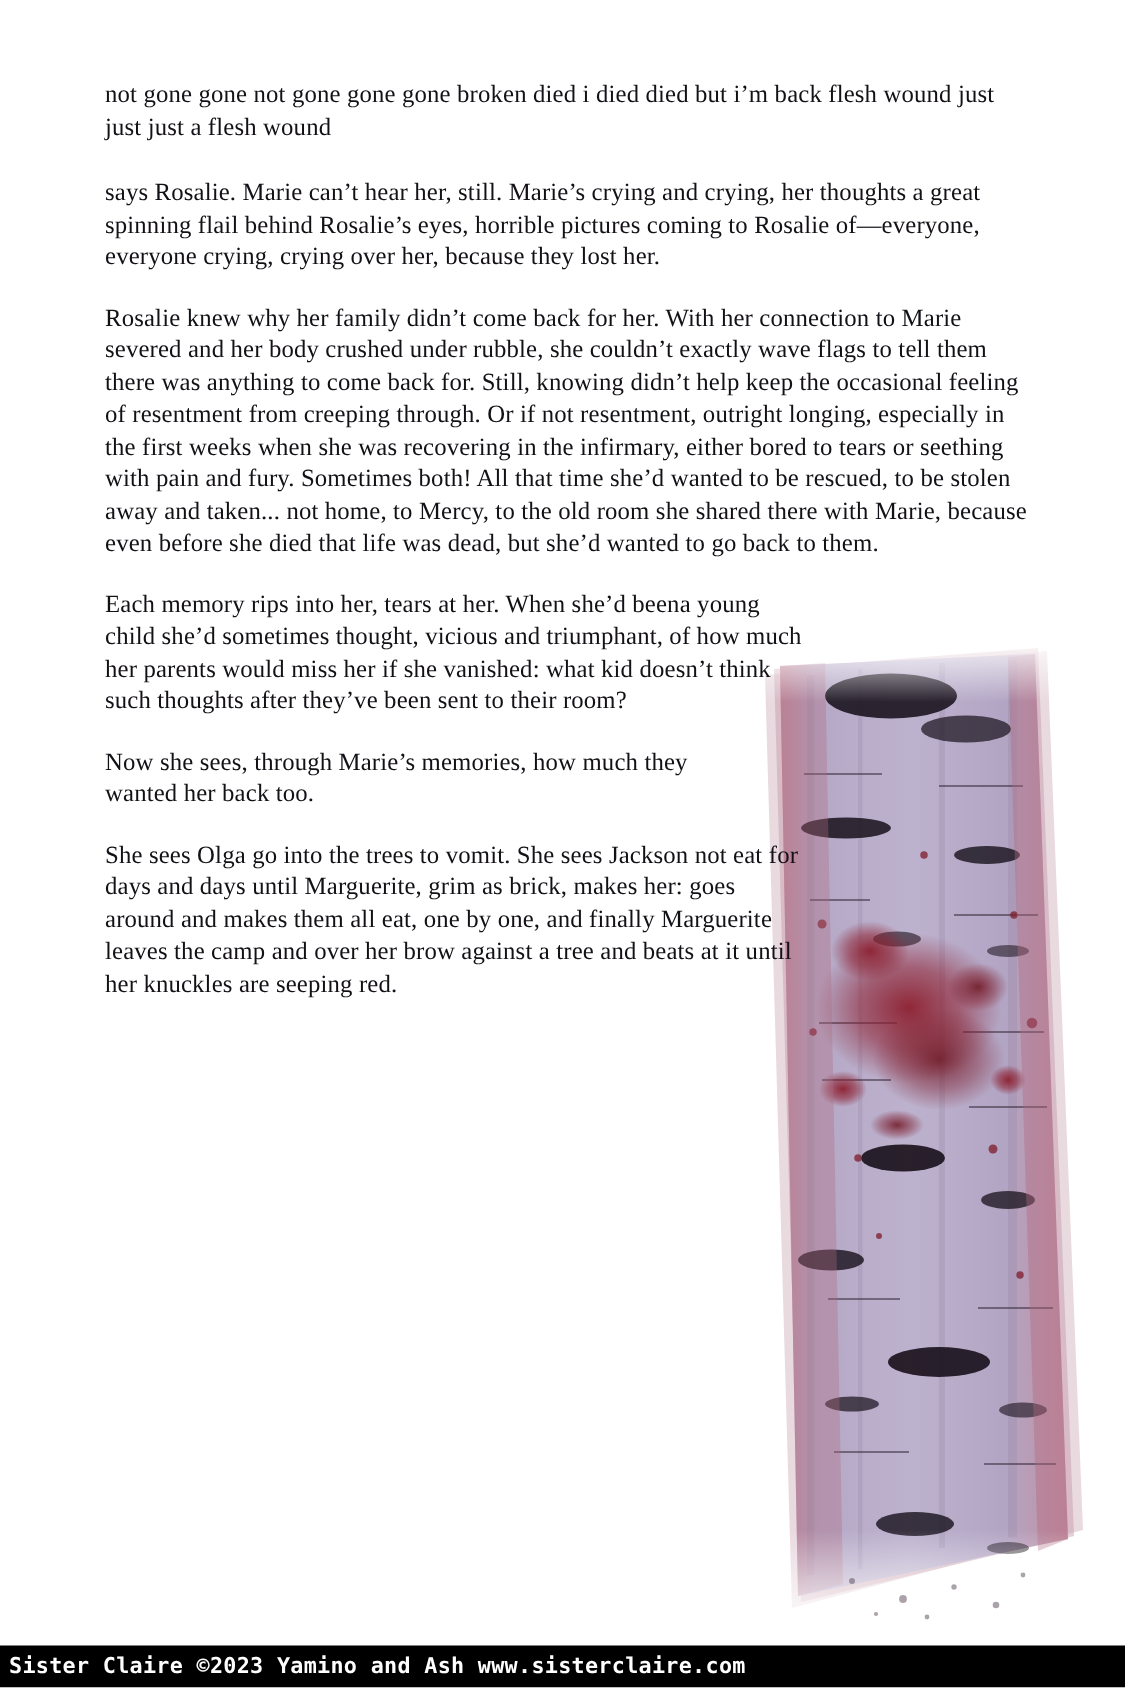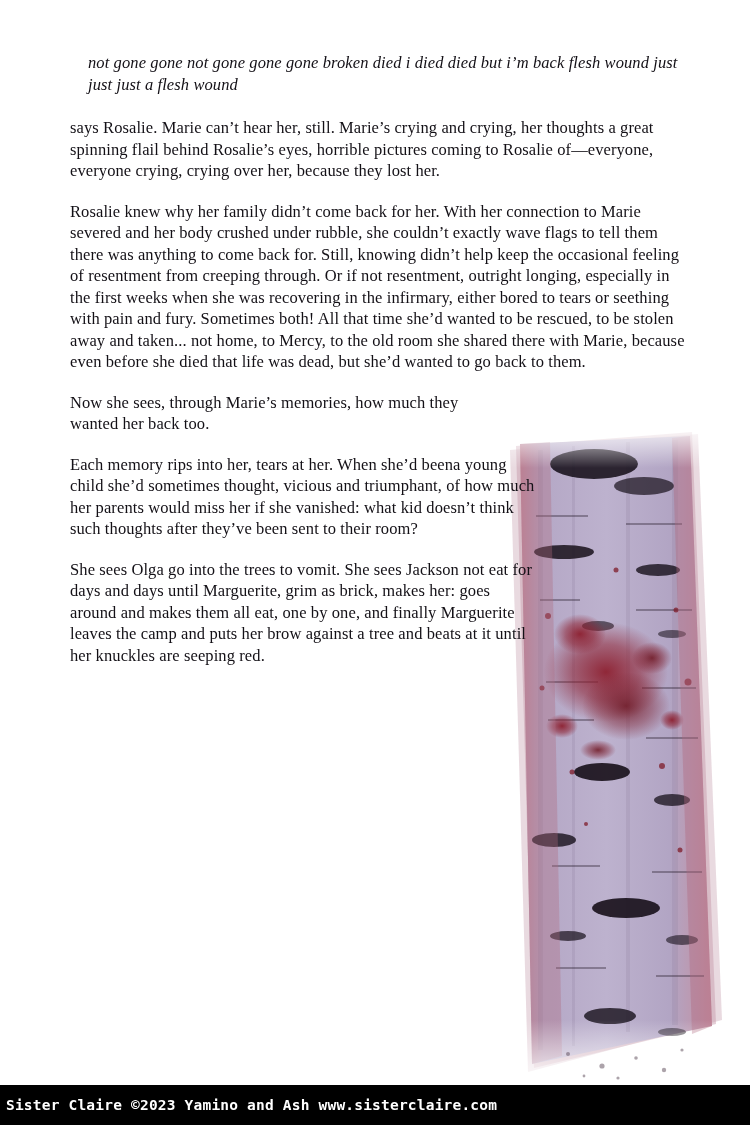--- a/index.html
+++ b/index.html
@@ -33,23 +33,21 @@
   .para {
     font-family: "Liberation Serif", serif;
     font-size: 16.5px;
     line-height: 21.5px;
     color: #131016;
     margin: 0 0 19px 0;
     letter-spacing: 0.1px;
   }
 
   .para.italic {
-    font-style: italic;
     margin-bottom: 22px;
-    margin-left: 18px;
   }
 
   
   .para.narrow {
     width: 420px;
   }
   .para.mid {
     width: 470px;
   }
 
@@ -67,21 +65,21 @@
   .art svg {
     display: block;
   }
 
   
   .footer {
     position: absolute;
     left: 0;
     bottom: 0;
     width: 750px;
-    height: 40px;
+    height: 28px;
     background: #000000;
     z-index: 5;
   }
   .footer-text {
     position: absolute;
     left: 6px;
     top: 50%;
     transform: translateY(-50%);
     color: #ffffff;
     font-family: "DejaVu Sans Mono", monospace;
@@ -206,22 +204,22 @@
         <circle cx="108" cy="656" r="1.4"></circle>
         <circle cx="206" cy="630" r="1.6"></circle>
       </g>
     </svg>
   </div>
 
   <div class="text-column">
     <p class="para italic">not gone gone not gone gone gone broken died i died died but i’m back flesh wound just just just a flesh wound</p>
     <p class="para">says Rosalie. Marie can’t hear her, still. Marie’s crying and crying, her thoughts a great spinning flail behind Rosalie’s eyes, horrible pictures coming to Rosalie of—everyone, everyone crying, crying over her, because they lost her.</p>
     <p class="para">Rosalie knew why her family didn’t come back for her. With her connection to Marie severed and her body crushed under rubble, she couldn’t exactly wave flags to tell them there was anything to come back for. Still, knowing didn’t help keep the occasional feeling of resentment from creeping through. Or if not resentment, outright longing, especially in the first weeks when she was recovering in the infirmary, either bored to tears or seething with pain and fury. Sometimes both! All that time she’d wanted to be rescued, to be stolen away and taken... not home, to Mercy, to the old room she shared there with Marie, because even before she died that life was dead, but she’d wanted to go back to them.</p>
+    <p class="para mid">Each memory rips into her, tears at her. When she’d beena young child she’d sometimes thought, vicious and triumphant, of how much her parents would miss her if she vanished: what kid doesn’t think such thoughts after they’ve been sent to their room?</p>
     <p class="para narrow">Now she sees, through Marie’s memories, how much they wanted her back too.</p>
-    <p class="para mid">Each memory rips into her, tears at her. When she’d beena young child she’d sometimes thought, vicious and triumphant, of how much her parents would miss her if she vanished: what kid doesn’t think such thoughts after they’ve been sent to their room?</p>
-    <p class="para mid">She sees Olga go into the trees to vomit. She sees Jackson not eat for days and days until Marguerite, grim as brick, makes her: goes around and makes them all eat, one by one, and finally Marguerite leaves the camp and puts her brow against a tree and beats at it until her knuckles are seeping red.</p>
+    <p class="para mid">She sees Olga go into the trees to vomit. She sees Jackson not eat for days and days until Marguerite, grim as brick, makes her: goes around and makes them all eat, one by one, and finally Marguerite leaves the camp and over her brow against a tree and beats at it until her knuckles are seeping red.</p>
   </div>
 
   <div class="footer">
     <span class="footer-text">Sister Claire ©2023 Yamino and Ash www.sisterclaire.com</span>
   </div>
 
 </div>
 
 </body></html>

